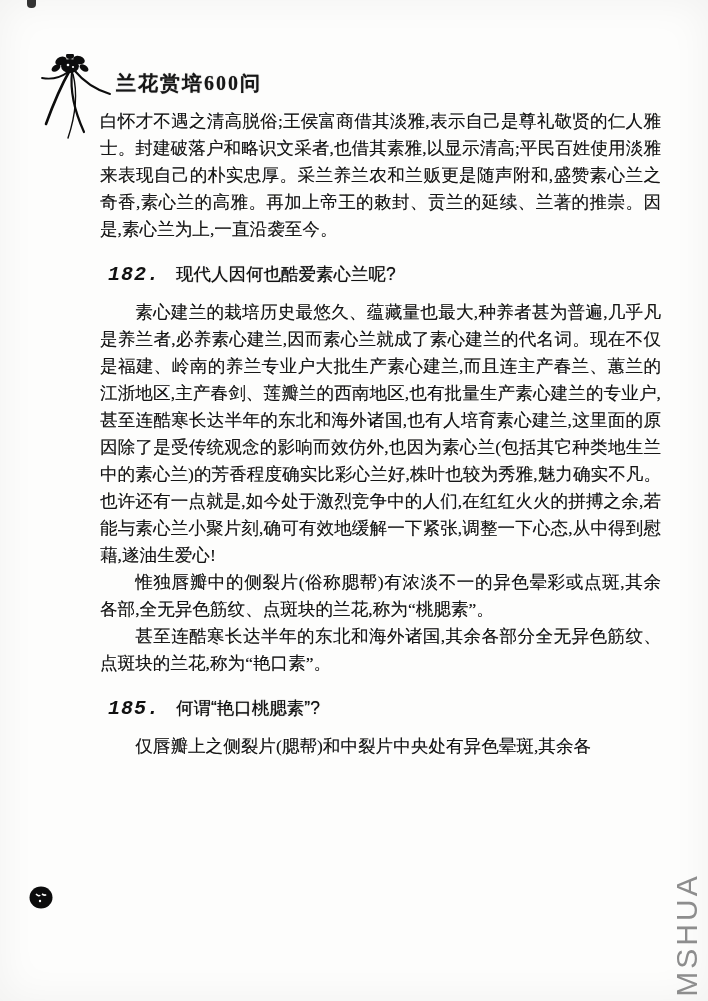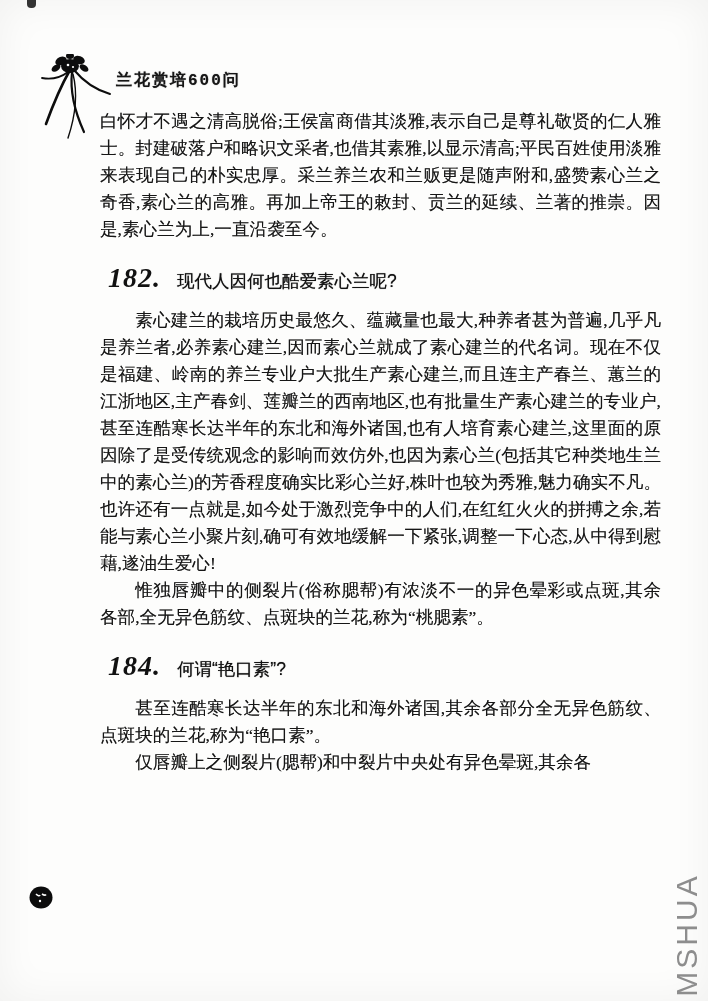--- a/index.html
+++ b/index.html
@@ -18,44 +18,44 @@
   }
   .scan-speck{
     position:absolute;left:27px;top:0;width:9px;height:8px;
     background:#111;border-radius:0 0 4px 4px;opacity:.85;
   }
   .orchid{
     position:absolute;left:40px;top:54px;width:74px;height:86px;
   }
   .running-head{
     position:absolute;left:116px;top:70px;
-    font-family:Liberation Mono, monospace;
-    font-weight:bold;font-size:16px;letter-spacing:2px;color:#161616;
+    font-family:Liberation Serif, serif;
+    font-weight:bold;font-size:20px;letter-spacing:2px;color:#161616;
     text-shadow:0 0 1px rgba(0,0,0,.55);
   }
   .content{
     position:absolute;left:100px;top:108px;width:561px;
   }
   .body-text{
     margin:0;
     font-size:17.6px;line-height:27px;
     text-align:justify;
     color:#161616;
     text-shadow:0 0 .4px rgba(0,0,0,.45);
   }
   .body-text.indent{text-indent:2em;}
   .qa-heading{
     margin:19px 0 13px 8px;
     display:flex;align-items:baseline;
     white-space:nowrap;
   }
   .q-number{
-    font-family:Liberation Serif, serif;
+    font-family:Liberation Mono, monospace;
     font-style:italic;
-    font-size:28px;font-weight:600;
+    font-size:20px;font-weight:600;
     letter-spacing:1px;
     margin-right:16px;color:#111;
   }
   .q-title{
     font-family:"Liberation Sans","DejaVu Sans",sans-serif;
     font-weight:normal;
     font-size:17.5px;color:#111;
     text-shadow:0 0 .8px rgba(0,0,0,.7);
   }
   .page-blob{
@@ -111,28 +111,28 @@
         <span class="q-title">现代人因何也酷爱素心兰呢?</span>
       </h2>
       <p class="body-text indent">素心建兰的栽培历史最悠久、蕴藏量也最大,种养者甚为普遍,几乎凡是养兰者,必养素心建兰,因而素心兰就成了素心建兰的代名词。现在不仅是福建、岭南的养兰专业户大批生产素心建兰,而且连主产春兰、蕙兰的江浙地区,主产春剑、莲瓣兰的西南地区,也有批量生产素心建兰的专业户,甚至连酷寒长达半年的东北和海外诸国,也有人培育素心建兰,这里面的原因除了是受传统观念的影响而效仿外,也因为素心兰(包括其它种类地生兰中的素心兰)的芳香程度确实比彩心兰好,株叶也较为秀雅,魅力确实不凡。也许还有一点就是,如今处于激烈竞争中的人们,在红红火火的拼搏之余,若能与素心兰小聚片刻,确可有效地缓解一下紧张,调整一下心态,从中得到慰藉,遂油生爱心!</p>
     </section>
 
     <section>
       <p class="body-text indent">惟独唇瓣中的侧裂片(俗称腮帮)有浓淡不一的异色晕彩或点斑,其余各部,全无异色筋纹、点斑块的兰花,称为“桃腮素”。</p>
     </section>
 
     <section>
-      <h2 class="qa-heading">
-        <span class="q-number">184.</span>
-        <span class="q-title">何谓“艳口素”?</span>
-      </h2>
       <p class="body-text indent">甚至连酷寒长达半年的东北和海外诸国,其余各部分全无异色筋纹、点斑块的兰花,称为“艳口素”。</p>
     </section>
 
     <section>
+      <h2 class="qa-heading">
+        <span class="q-number">185.</span>
+        <span class="q-title">何谓“艳口桃腮素”?</span>
+      </h2>
       <p class="body-text indent">仅唇瓣上之侧裂片(腮帮)和中裂片中央处有异色晕斑,其余各</p>
     </section>
 
   </div>
 
   <svg class="page-blob" viewBox="0 0 26 25" aria-hidden="true">
     <ellipse cx="13" cy="12.5" rx="11.5" ry="11" fill="#0c0c0c"></ellipse>
     <path d="M8 9 q3 3 4 1" stroke="#fdfdfc" stroke-width="1.6" fill="none"></path>
     <path d="M14 9 q3 2 4 0.5" stroke="#fdfdfc" stroke-width="1.6" fill="none"></path>
     <circle cx="12" cy="16" r="1.2" fill="#fdfdfc"></circle>

